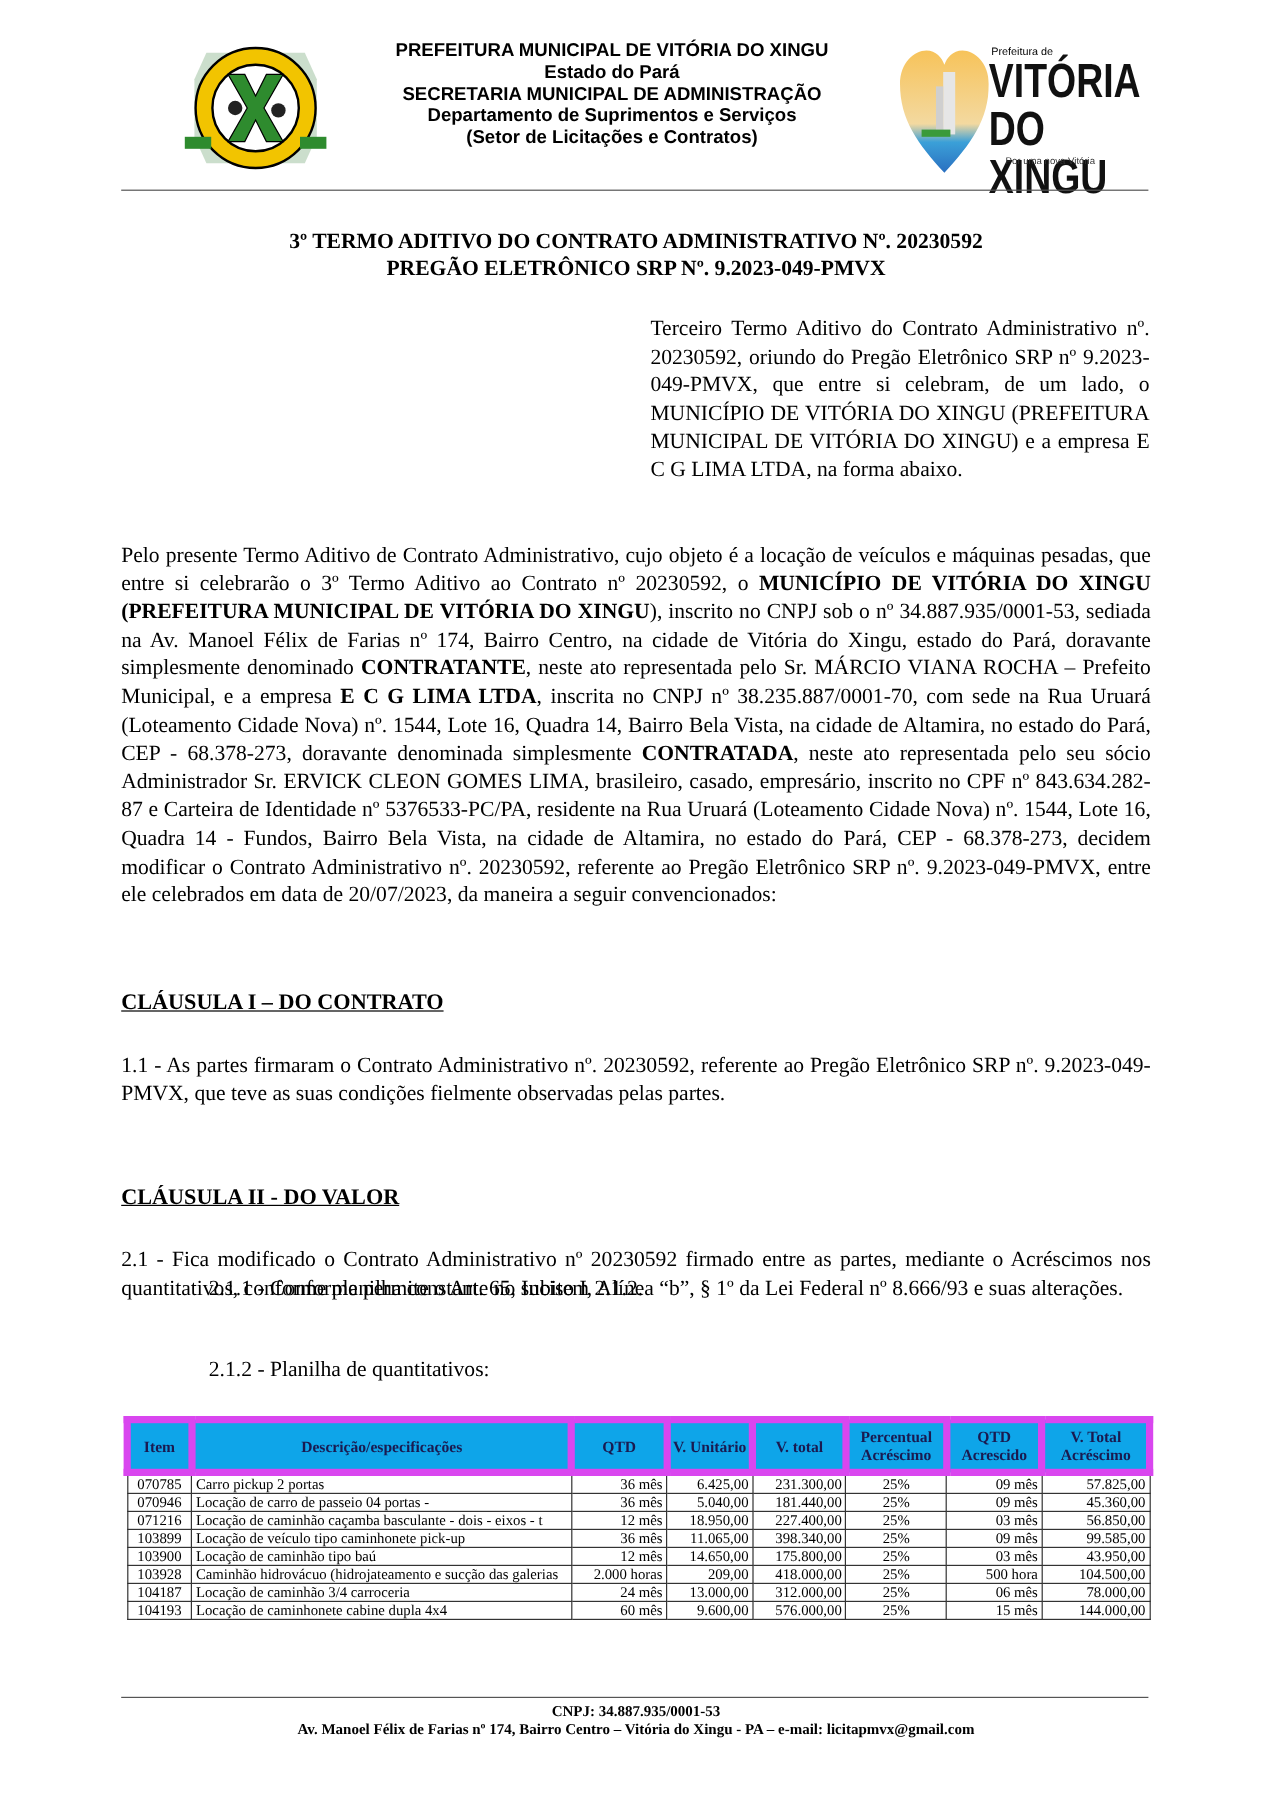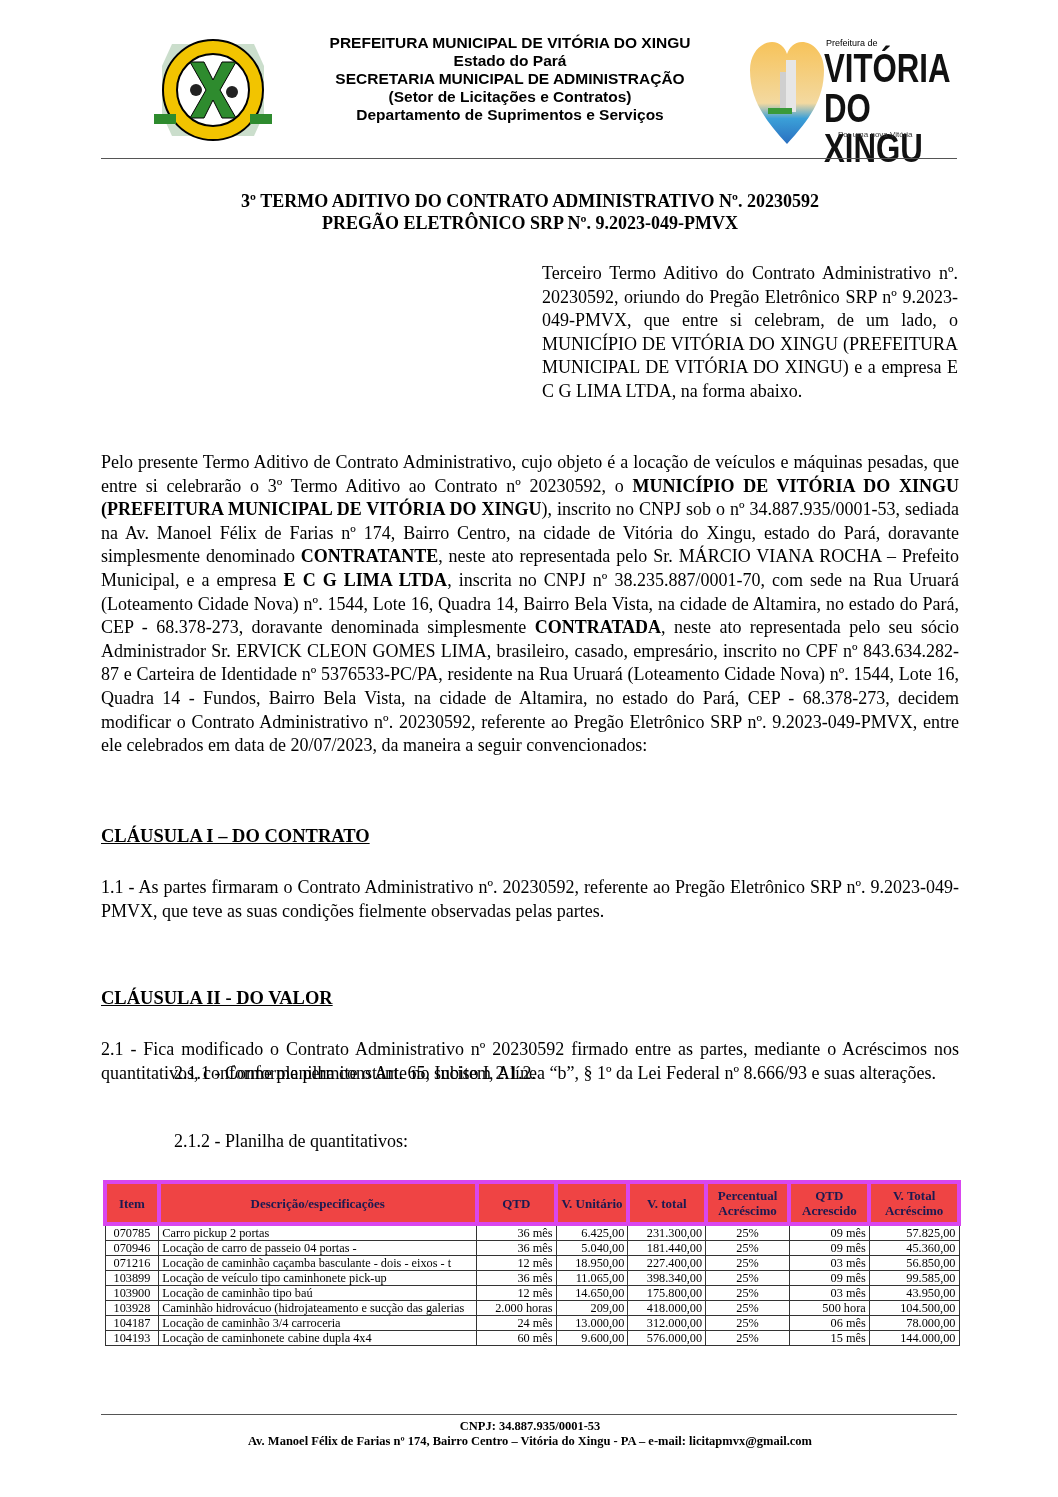--- a/index.html
+++ b/index.html
@@ -21,22 +21,22 @@
   .ementa { position: absolute; left: 542px; top: 262px; width: 416px; text-align: justify; }
   .intro { position: absolute; left: 101px; top: 451px; width: 858px; text-align: justify; }
   .clause-h { position: absolute; left: 101px; font-family: "Liberation Serif", serif; font-weight: bold;
     font-size: 18.5px; text-decoration: underline; text-align: center; }
   .para { position: absolute; left: 101px; width: 858px; text-align: justify; }
   .sub { position: absolute; left: 174px; width: 796px; text-align: justify; }
 
   
   table.plan { position: absolute; left: 103px; top: 1180px; width: 858px; border-collapse: collapse;
     font-family: "Liberation Serif", serif; font-size: 12.3px; line-height: 14px; }
-  table.plan th { background: #ef4444; font-weight: bold; color: #1a1a50; font-size: 13px; line-height: 15px;
-    border: 4px solid #d946ef; height: 38px; padding: 0 2px; text-align: center; }
+  table.plan th { background: #0ea5e9; font-weight: bold; color: #1a1a50; font-size: 13px; line-height: 15px;
+    border: 6px solid #d946ef; height: 38px; padding: 0 2px; text-align: center; }
   table.plan td { border: 1px solid #333; padding: 0 3px; }
   td.c { text-align: center; }
   td.r { text-align: right; }
   td.top { vertical-align: top; }
   td.desc { text-align: justify; }
 
   .foot-rule { position: absolute; left: 101px; top: 1414px; width: 856px; border-top: 1px solid #555; }
   .foot { position: absolute; left: 100px; top: 1419px; width: 860px; text-align: center;
     font-family: "Liberation Serif", serif; font-weight: bold; font-size: 12.5px; line-height: 15px; }
 </style>
@@ -54,22 +54,22 @@
       <circle cx="44" cy="54" r="6" fill="#222"></circle>
       <circle cx="80" cy="56" r="6" fill="#222"></circle>
       <rect x="2" y="78" width="22" height="10" fill="#2e8b2e"></rect>
       <rect x="98" y="78" width="22" height="10" fill="#2e8b2e"></rect>
     </svg>
 
     <div class="hdr-text">
       <div>PREFEITURA MUNICIPAL DE VITÓRIA DO XINGU</div>
       <div>Estado do Pará</div>
       <div>SECRETARIA MUNICIPAL DE ADMINISTRAÇÃO</div>
+      <div>Departamento de Suprimentos e Serviços</div>
       <div>(Setor de Licitações e Contratos)</div>
-      <div>Departamento de Suprimentos e Serviços</div>
     </div>
 
     <div class="logo-right">
       <svg style="position:absolute;left:0;top:2px;width:74px;height:106px" viewBox="0 0 74 106">
         <defs>
           <linearGradient id="hg" x1="0" y1="0" x2="0" y2="1">
             <stop offset="0" stop-color="#f7c35a"></stop>
             <stop offset="0.6" stop-color="#f3d9a0"></stop>
             <stop offset="0.75" stop-color="#3ba0d8"></stop>
             <stop offset="1" stop-color="#2a6fc0"></stop>

